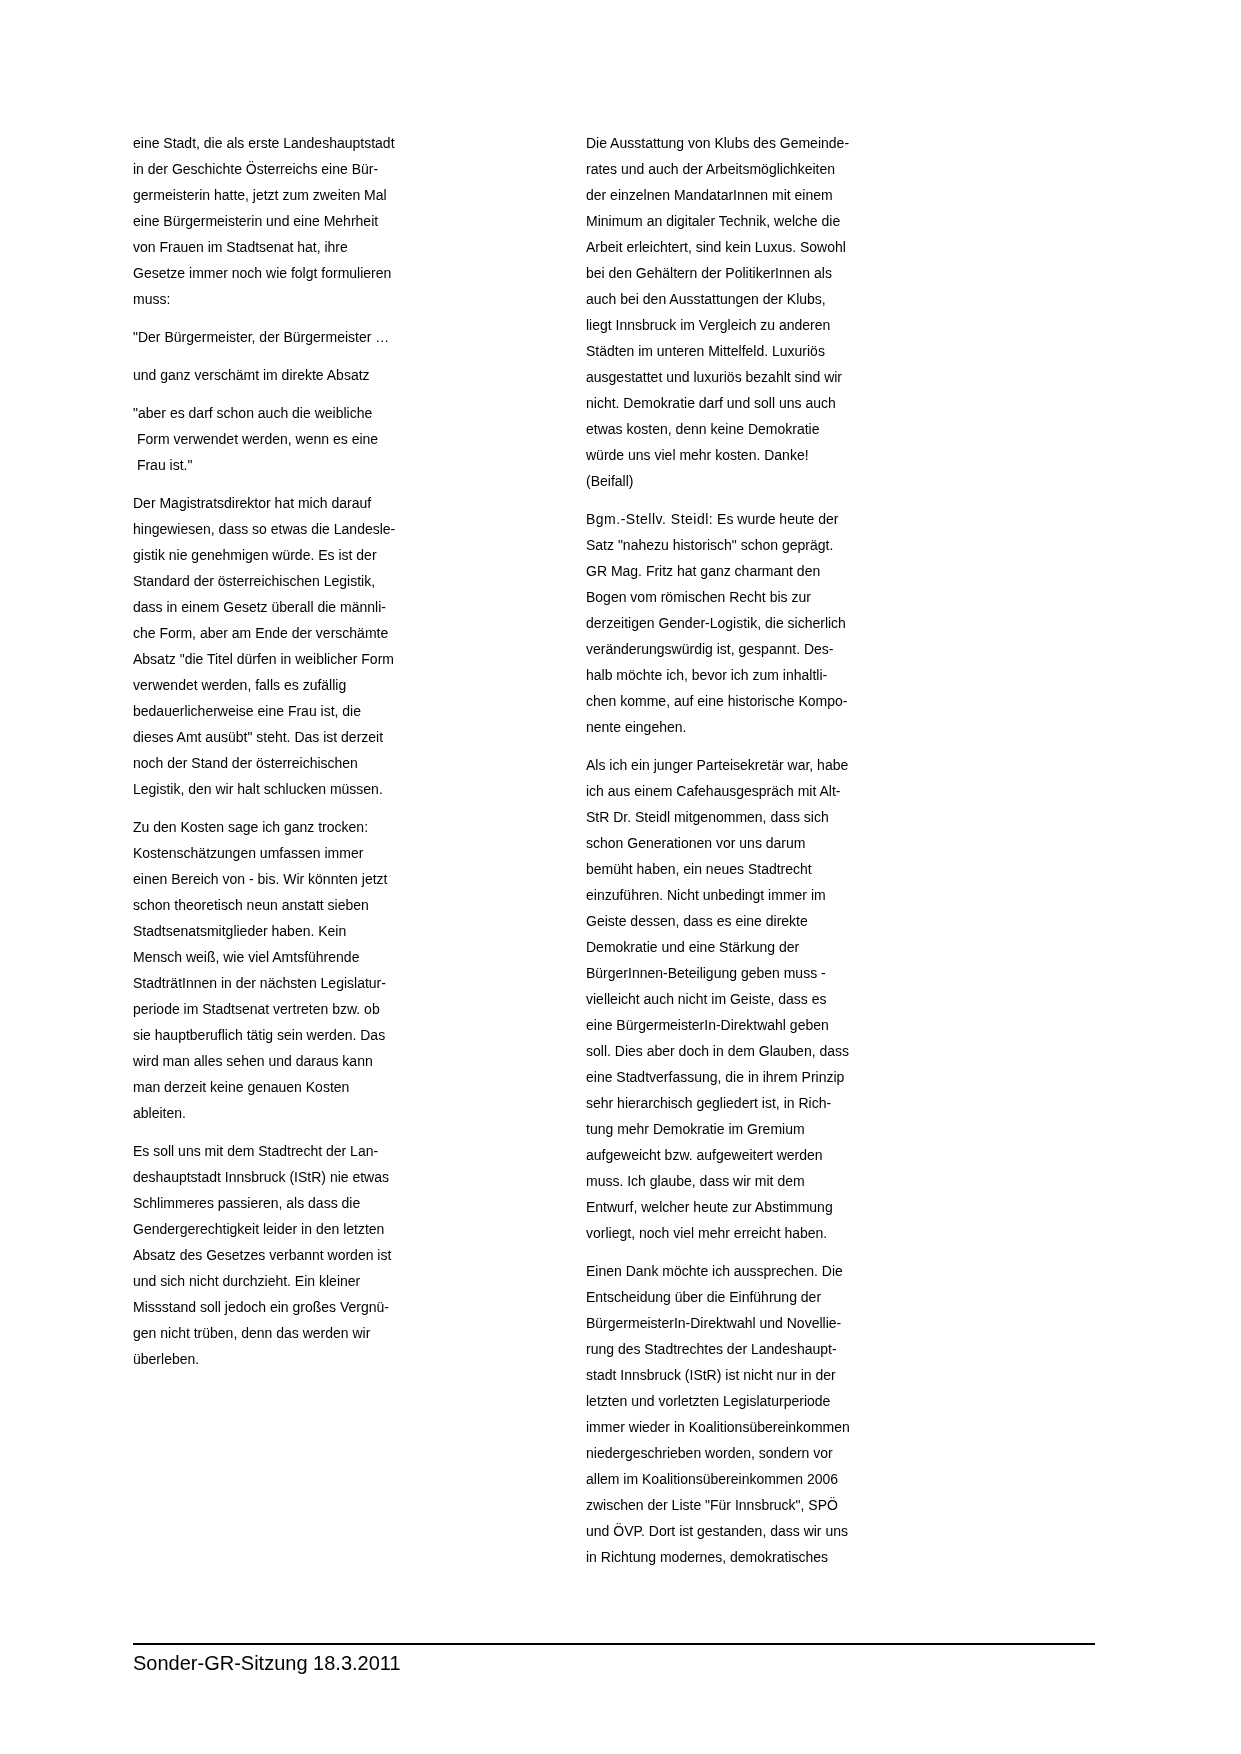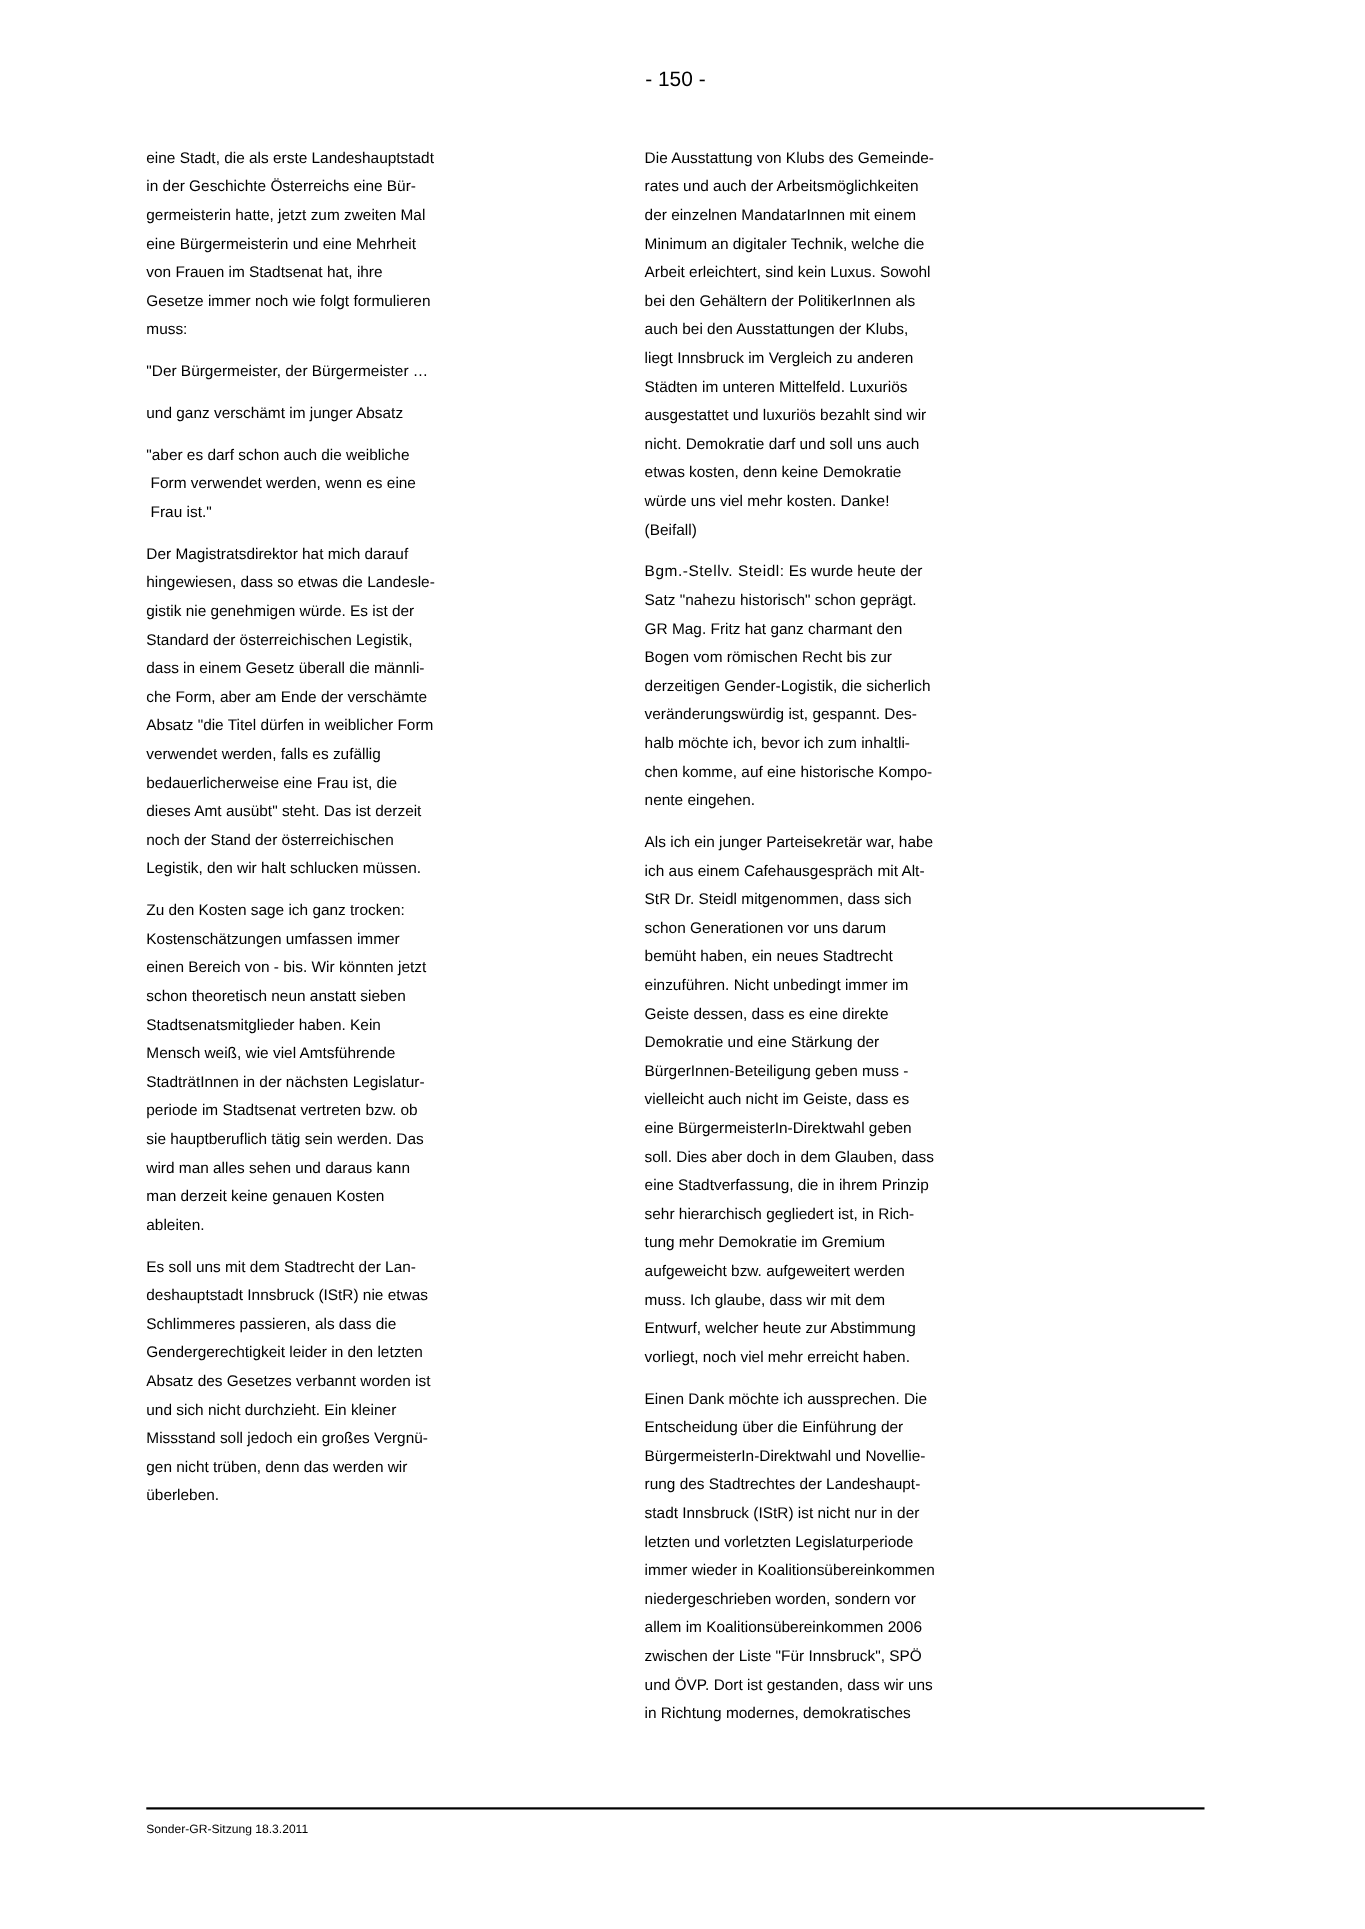--- a/index.html
+++ b/index.html
@@ -50,44 +50,43 @@
     left: 133px;
     top: 1643px;
     width: 962px;
     height: 2px;
     background: #000000;
   }
   .footer-text {
     position: absolute;
     left: 133px;
     top: 1652px;
-    font-size: 11px;
+    font-size: 20px;
     line-height: 22px;
     white-space: pre;
   }
 </style>
 </head>
 <body>
 
 <div class="page">
 
-  <div class="page-number">- 150 -</div>
 
   <div class="columns">
 
     <div class="col col-left">
       <p>eine Stadt, die als erste Landeshauptstadt
 in der Geschichte Österreichs eine Bür-
 germeisterin hatte, jetzt zum zweiten Mal
 eine Bürgermeisterin und eine Mehrheit
 von Frauen im Stadtsenat hat, ihre
 Gesetze immer noch wie folgt formulieren
 muss:</p>
       <p>"Der Bürgermeister, der Bürgermeister …</p>
-      <p>und ganz verschämt im junger Absatz</p>
+      <p>und ganz verschämt im direkte Absatz</p>
       <p>"aber es darf schon auch die weibliche
  Form verwendet werden, wenn es eine
  Frau ist."</p>
       <p>Der Magistratsdirektor hat mich darauf
 hingewiesen, dass so etwas die Landesle-
 gistik nie genehmigen würde. Es ist der
 Standard der österreichischen Legistik,
 dass in einem Gesetz überall die männli-
 che Form, aber am Ende der verschämte
 Absatz "die Titel dürfen in weiblicher Form

